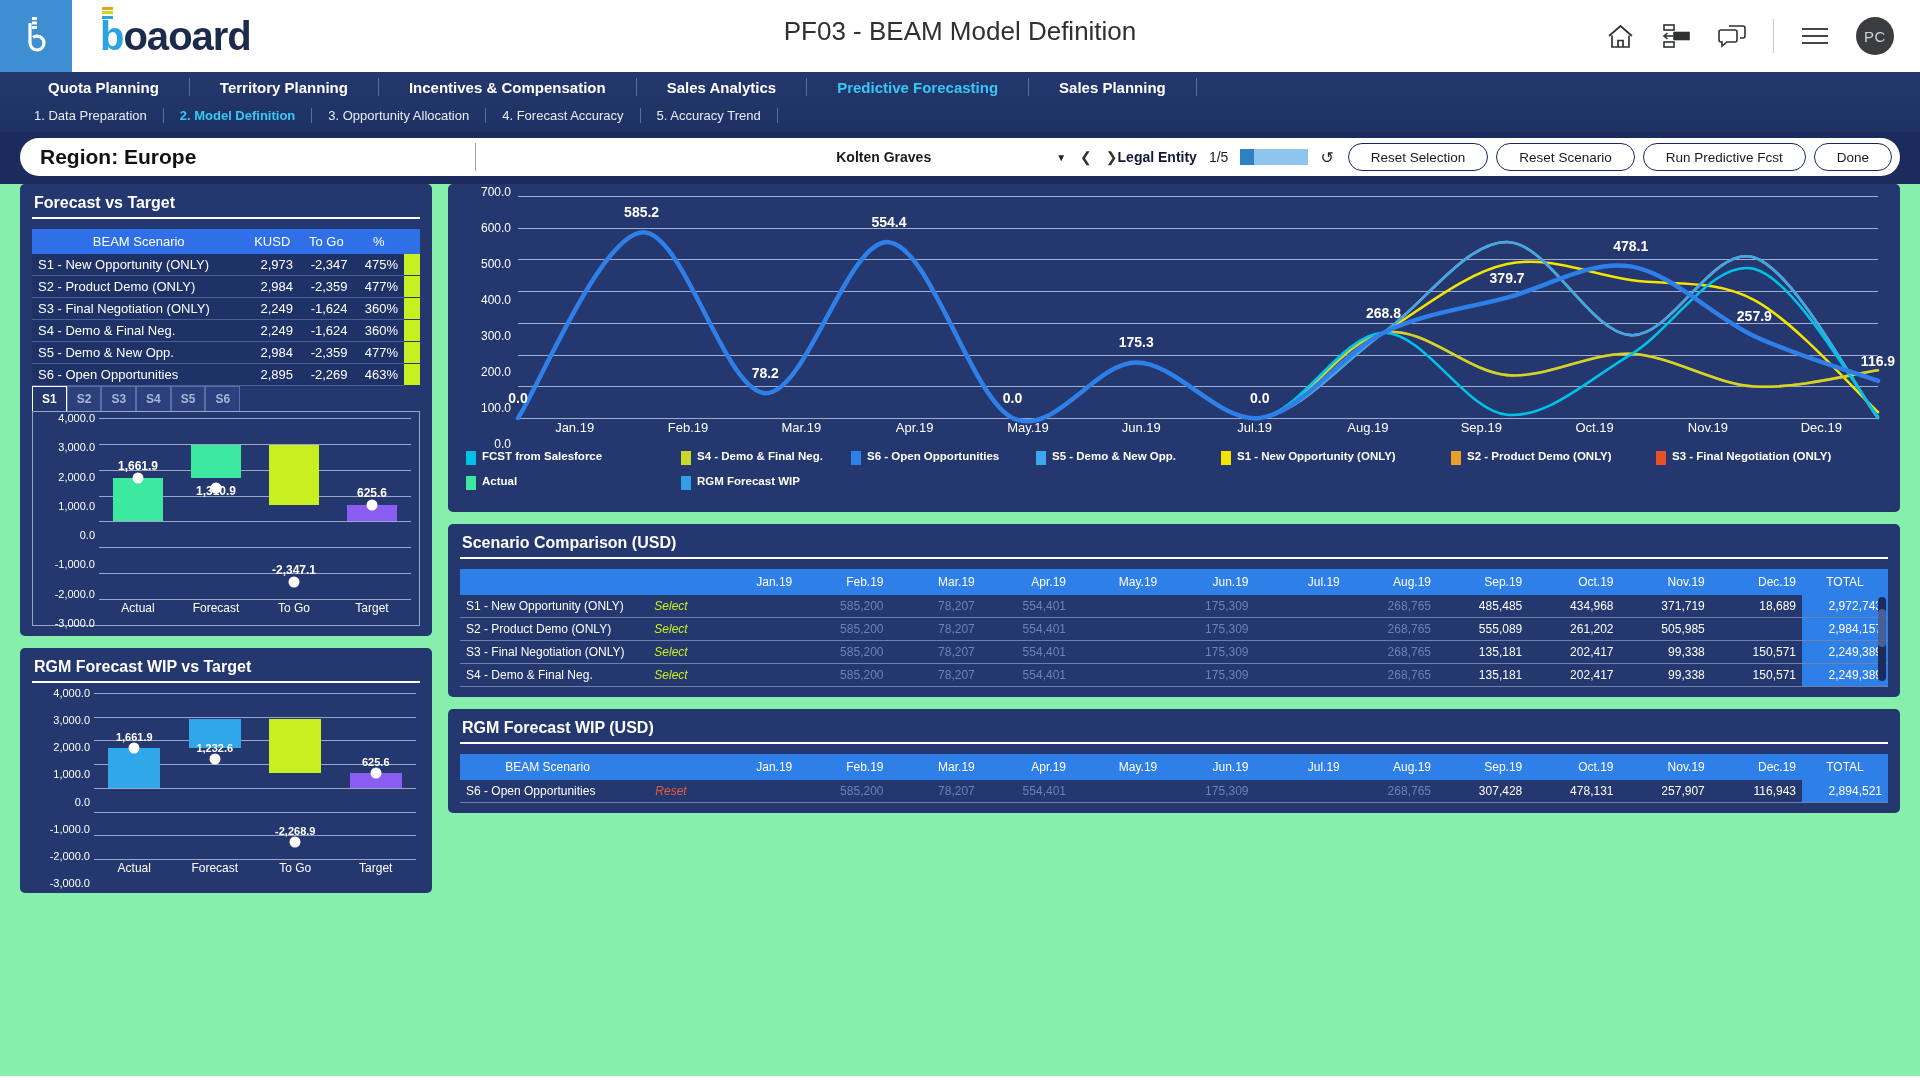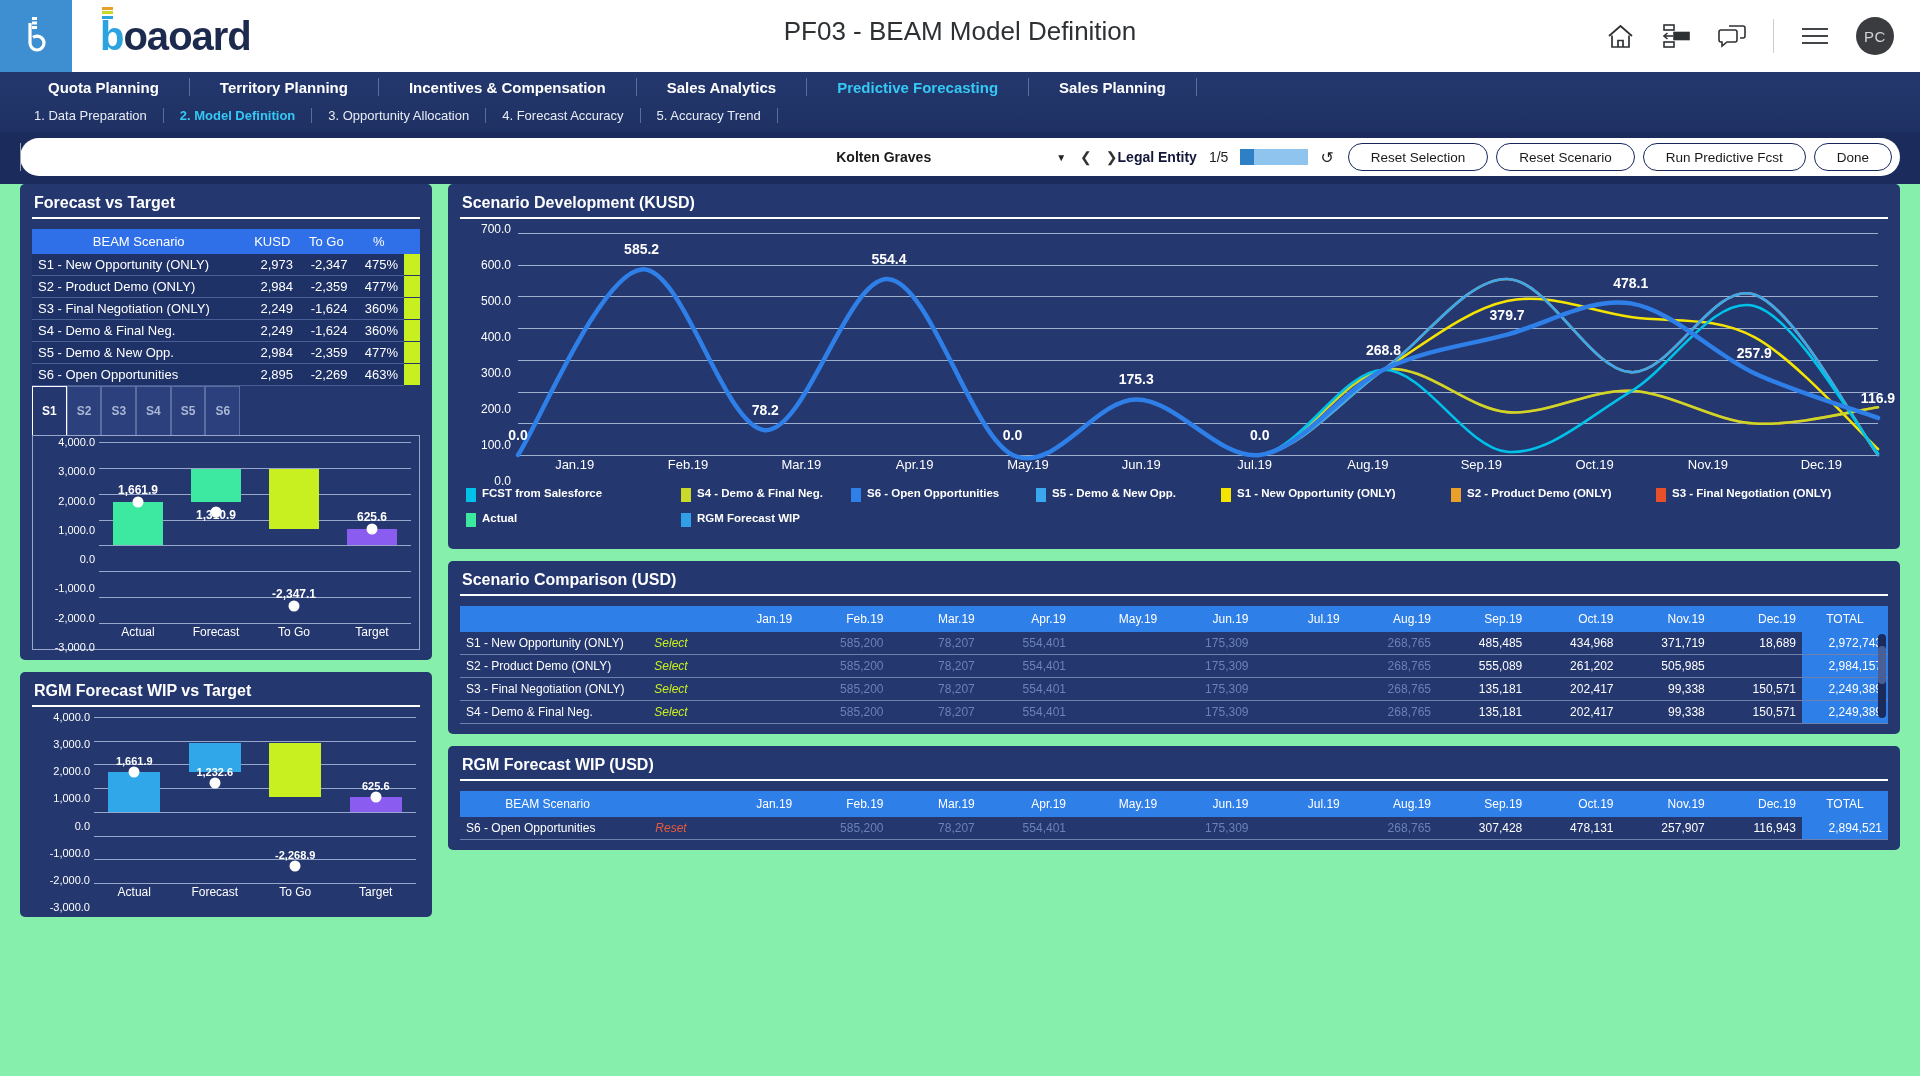--- a/index.html
+++ b/index.html
@@ -77,21 +77,21 @@
   table.fvt th { background:#2f6fe8; color:#fff; font-weight:400; font-size:13px; padding:5px 6px; text-align:center; }
   table.fvt th.lbl { text-align:center; }
   table.fvt td { color:#ffffff; padding:3px 6px; border-bottom:1px solid #4a5f95; background:#1f3268; }
   table.fvt td.name { text-align:left; }
   table.fvt td.num { text-align:right; }
   table.fvt td.bar { width:16px; padding:0; background:#c8f020; border-bottom:1px solid #24376e; }
 
   
   .stabs { display:flex; gap:0; margin-bottom:0; }
   .stab { background:#2b407c; color:#aab6d4; font-size:12px; font-weight:700; border:1px solid #5b6da0;
-          border-bottom:none; padding:17px 9px; cursor:pointer; }
+          border-bottom:none; padding:5px 9px; cursor:pointer; }
   .stab.active { background:#24376e; color:#ffffff; border-color:#ffffff; }
   .chartbox { border:1px solid #98a6c9; padding:6px 4px 2px 4px; }
 
   
   .minichart { position:relative; width:100%; height:205px; }
   .mc-axis { position:absolute; left:0; top:0; width:62px; height:100%; }
   .mc-axis span { position:absolute; right:4px; transform:translateY(-50%); font-size:11px; color:#ffffff; white-space:nowrap; }
   .mc-plot { position:absolute; left:62px; right:4px; top:0; bottom:24px; }
   .mc-grid { position:absolute; left:0; right:0; height:1px; background:#98a6c9; }
   .mc-bar { position:absolute; }
@@ -216,20 +216,23 @@
         <div class="nav-sep2"></div>
         <div class="nav2-item">4. Forecast Accuracy</div>
         <div class="nav-sep2"></div>
         <div class="nav2-item">5. Accuracy Trend</div>
         <div class="nav-sep2"></div>
       </div>
   </div>
 
   <div class="selbar-wrap">
     <div class="selbar">
+      <div class="region-box">
+        <span class="region-text">Region: Europe</span>
+      </div>
       <div class="sb-div"></div>
       <div class="sel-entity">
         <span class="sel-entity-name">Kolten Graves</span>
         <span class="sel-ctrls">
           <span class="caret">▼</span>
           <span class="arw">❮</span>
           <span class="arw">❯</span>
         </span>
       </div>
       <div class="legal-grp">
@@ -404,21 +407,20 @@
               <div>To Go</div>
               <div>Target</div>
             </div>
           </div>
       </div>
     </div>
 
     <div class="right-col">
 
       <div class="panel">
-        <div class="panel-title">Scenario Development (KUSD)</div>
         <div class="bigchart" id="bc">
             <div class="bc-axis">
               <span style="top: 0%;">700.0</span>
               <span style="top: 14.2857%;">600.0</span>
               <span style="top: 28.5714%;">500.0</span>
               <span style="top: 42.8571%;">400.0</span>
               <span style="top: 57.1429%;">300.0</span>
               <span style="top: 71.4286%;">200.0</span>
               <span style="top: 85.7143%;">100.0</span>
               <span style="top: 100%;">0.0</span>

